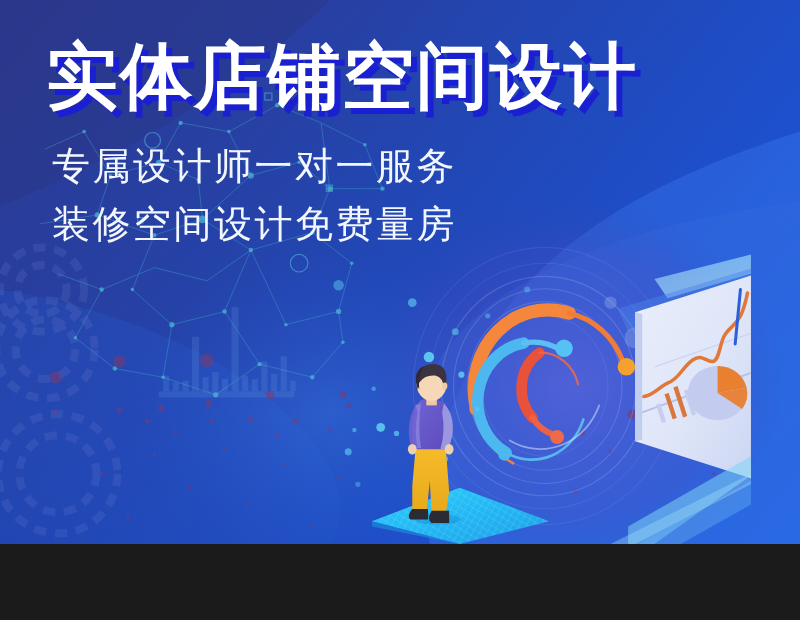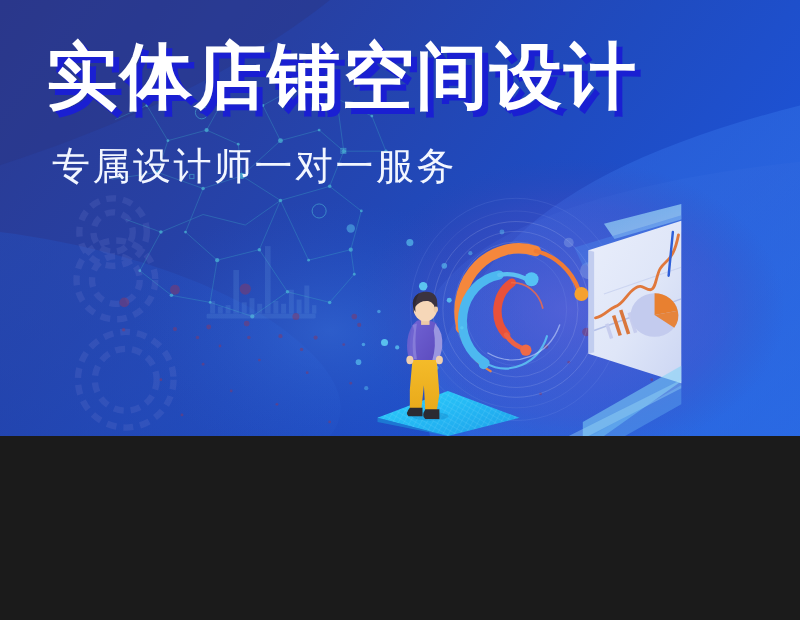--- a/index.html
+++ b/index.html
@@ -3,21 +3,21 @@
 <meta charset="utf-8">
 <style>
   html, body {
     margin: 0;
     padding: 0;
     background: #1b1b1b;
   }
   #banner {
     position: relative;
     width: 800px;
-    height: 436px;
+    height: 544px;
     overflow: hidden;
     font-family: "Liberation Sans", "DejaVu Sans", sans-serif;
     background: linear-gradient(128deg, #2b3a90 0%, #2740a3 28%, #1f4bc0 58%, #1d53d6 82%, #2060e2 100%);
     user-select: none;
   }
   .layer {
     position: absolute;
     inset: 0;
     width: 100%;
     height: 100%;
@@ -408,16 +408,17 @@
       <path d="M419,438 Q415,424 427,417 Q420,430 422,444 Z" fill="#2f2935"></path>
 
       <ellipse cx="451" cy="440" rx="3" ry="4" fill="#eccba8"></ellipse>
     </g>
   </svg>
 
   <div id="text-block">
     <h1 id="title">实体店铺空间设计</h1>
     <div id="subtitles">
       <p class="subtitle">专属设计师一对一服务</p>
+      <p class="subtitle">装修空间设计免费量房</p>
     </div>
   </div>
 
 </div>
 
 </body></html>

